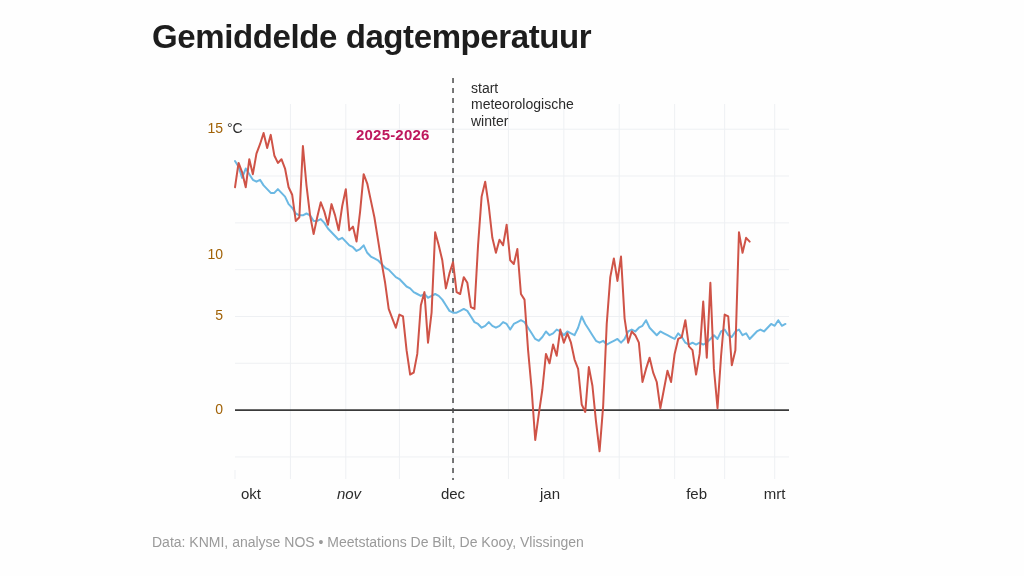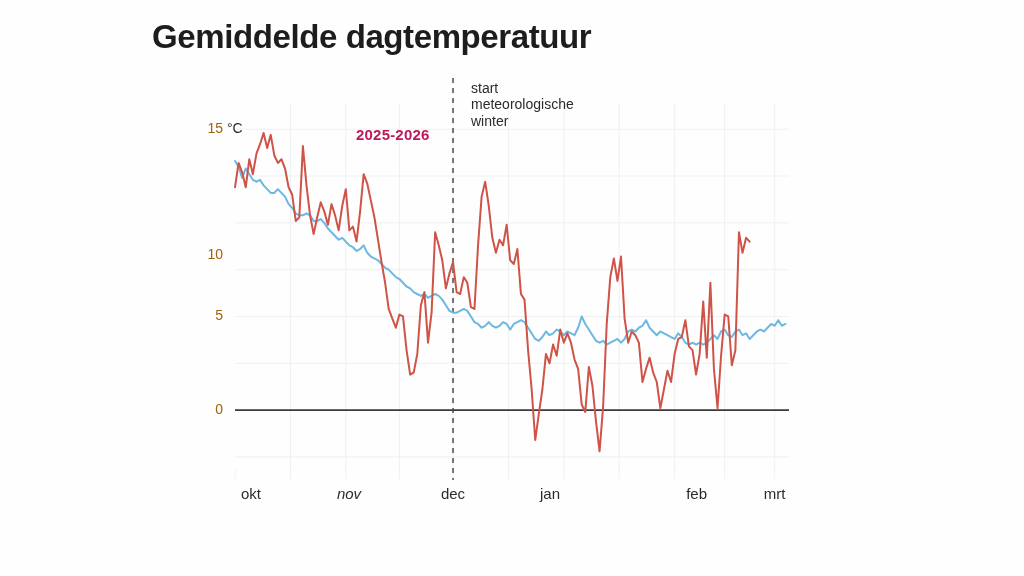--- a/index.html
+++ b/index.html
@@ -182,14 +182,15 @@
     <div id="series-label-current">2025-2026</div>
 
 
     <div id="winter-annotation">
       <span>start</span>
       <span>meteorologische</span>
       <span>winter</span>
     </div>
   </div>
 
+  <div id="source-note">Data: KNMI, analyse NOS • Meetstations De Bilt, De Kooy, Vlissingen</div>
 
 </div>
 
 </body></html>

